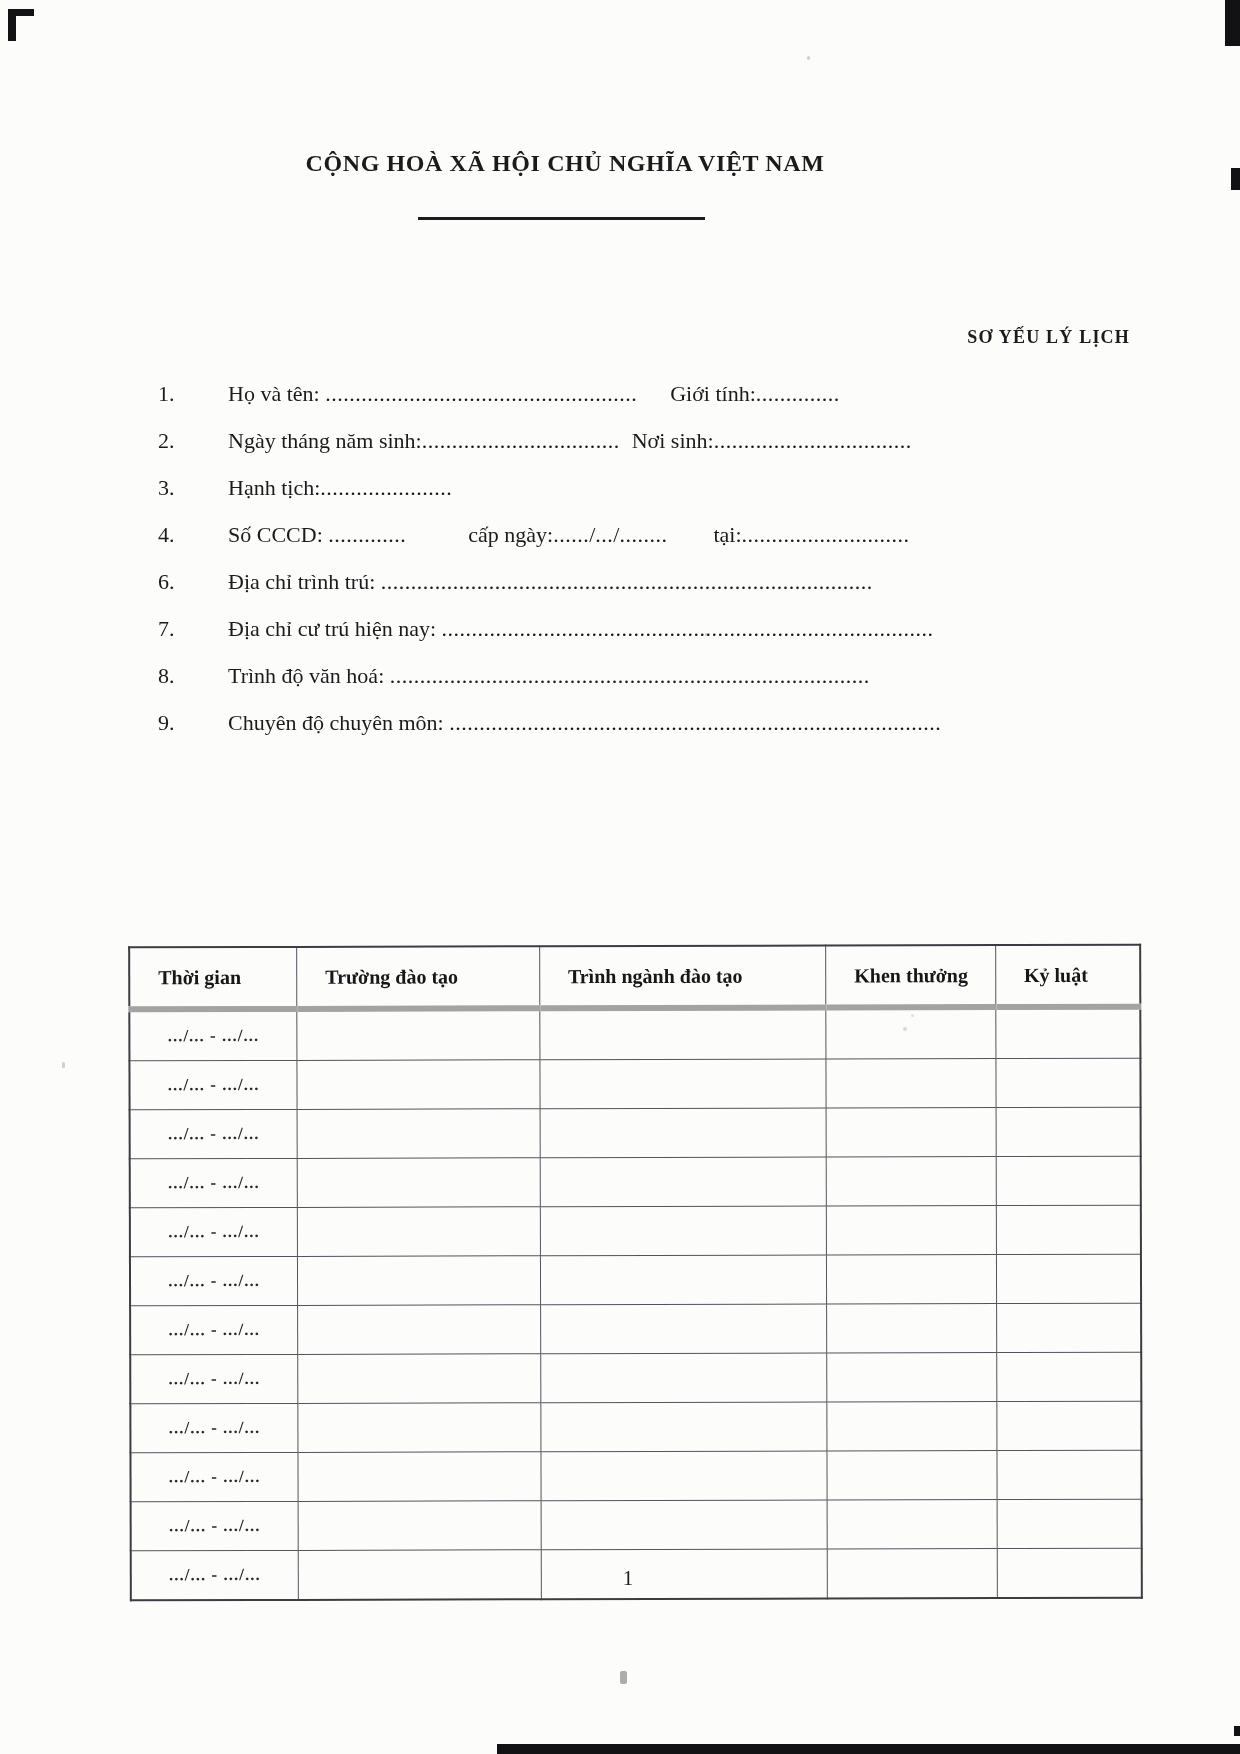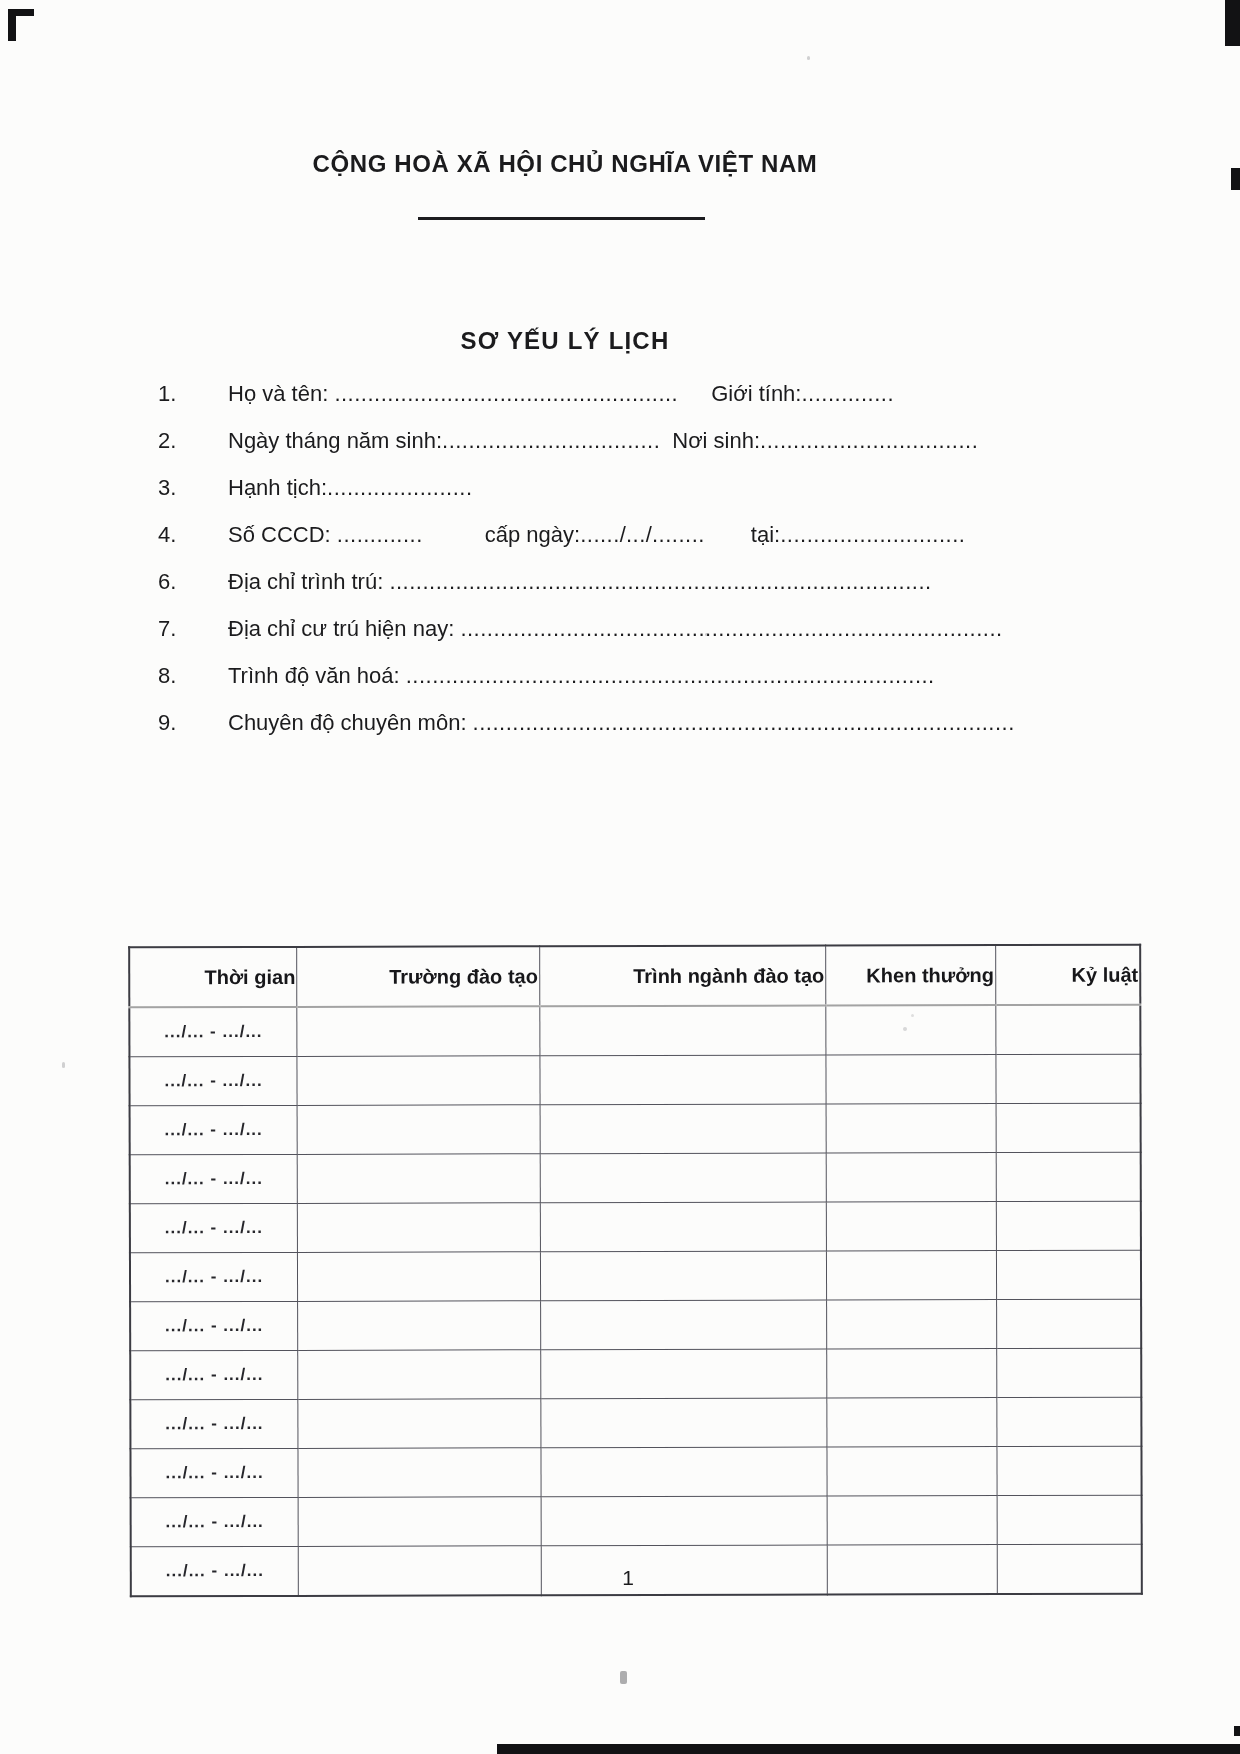--- a/index.html
+++ b/index.html
@@ -1,46 +1,46 @@
 <!DOCTYPE html>
 <html><head>
 <meta charset="utf-8">
 <style>
   html,body { margin:0; padding:0; background:#9a9a9a; }
   .page {
     position:relative; width:1240px; height:1754px; margin:0 auto;
     background:#fcfcfb; overflow:hidden;
-    font-family:Liberation Sans, sans-serif;
+    font-family:Liberation Serif, serif;
     color:#1b1b1d;
   }
   
   .center-block { position:absolute; left:0; width:1130px; text-align:center; white-space:nowrap; }
   .nat-line1 { top:150px; font-size:24px; font-weight:bold; letter-spacing:.6px; }
   .nat-line2 { top:184px; font-size:23px; font-weight:bold; letter-spacing:.3px; }
   .motto-rule { position:absolute; top:217px; left:418px; width:287px; height:3px; background:#1c1c1f; }
-  .doc-title { top:327px; font-size:24px; font-weight:bold; letter-spacing:1.2px; }
+  .doc-title { top:327px; font-size:18px; font-weight:bold; letter-spacing:1.2px;text-align:right; }
 
   
   .items { position:absolute; top:370px; left:130px; width:1000px; }
   .form-item { height:47px; line-height:47px; font-size:22px; white-space:pre;margin-left:28px; }
   .item-num { display:inline-block; width:70px; }
   .seg-dots { letter-spacing:.5px; }
   .seg-gap { display:inline-block; }
 
   
   .edu-table {
     position:absolute; top:945px; left:129px; width:1013px;
     border-collapse:collapse; transform:rotate(-0.15deg);
     table-layout:fixed;
   }
   .edu-table th, .edu-table td { border:1px solid #53535c; }
   .edu-table { border:2px solid #3c3c43; }
   .edu-table th {
-    height:56px; font-size:20px; font-weight:bold; text-align:right;
-    border-bottom:2px solid #a3a3a3; color:#17171a;padding-left:28px;
+    height:56px; font-size:20px; font-weight:bold; text-align:left;
+    border-bottom:6px solid #a3a3a3; color:#17171a;padding-left:28px;
   }
   .edu-table td {
     height:46px; font-size:17px; font-weight:bold; text-align:center;
     border-top:1px solid #45454d; color:#26262b; letter-spacing:1px;
   }
   .page-num { position:absolute; top:1566px; left:0; width:1256px; text-align:center; font-size:21px; }
 
   
   .art { position:absolute; background:#121214; }
   .art-tl-h { left:8px; top:9px; width:26px; height:7px; }

